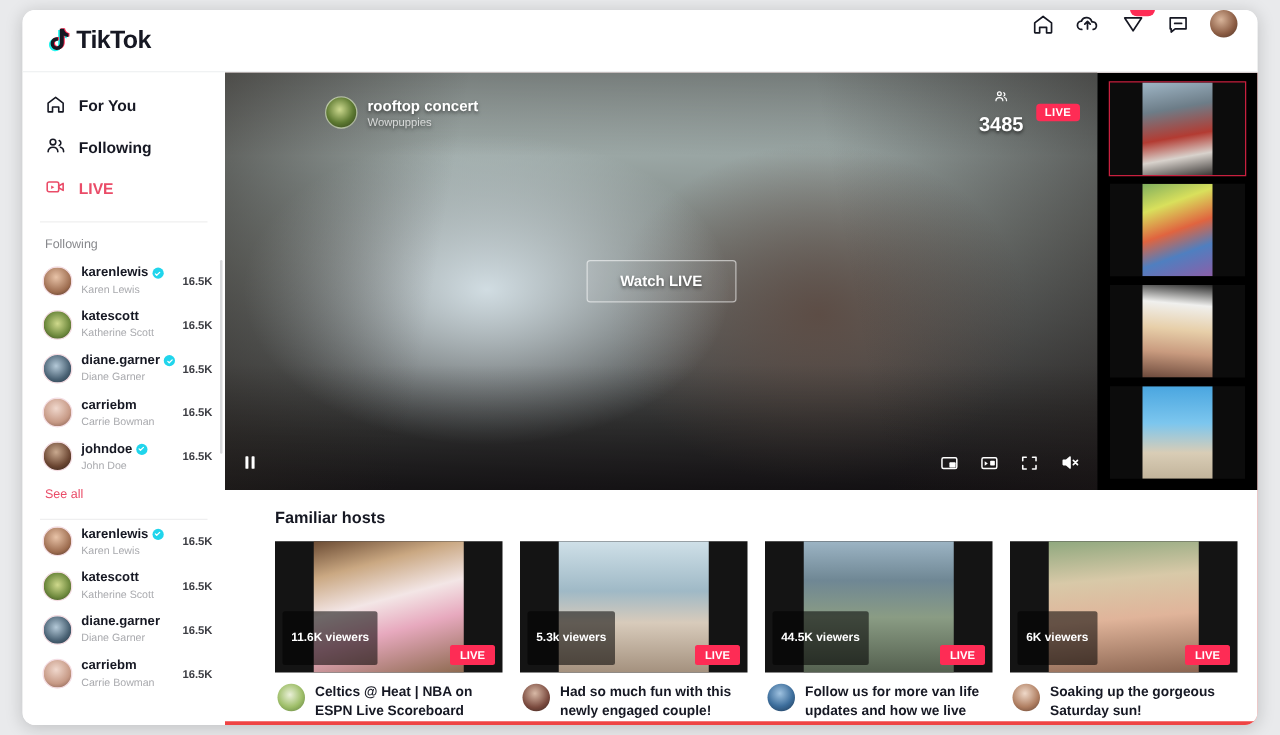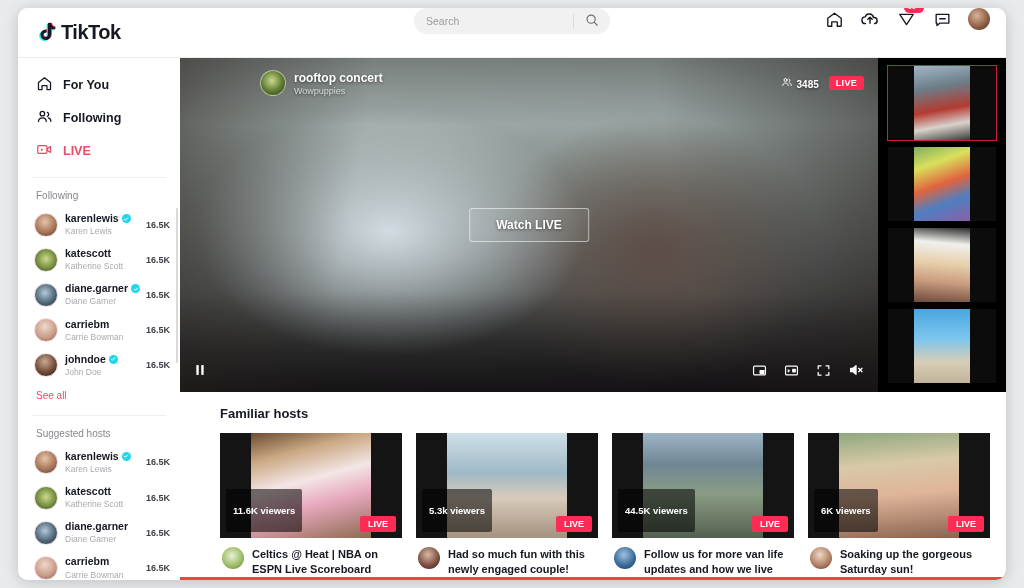--- a/index.html
+++ b/index.html
@@ -109,21 +109,21 @@
       linear-gradient(100deg, rgba(40,34,30,.55) 0%, rgba(255,255,255,0) 26%),
       linear-gradient(260deg, rgba(32,26,24,.5) 0%, rgba(255,255,255,0) 30%),
       linear-gradient(180deg, rgba(0,0,0,.35) 0%, rgba(0,0,0,0) 20%, rgba(0,0,0,0) 70%, rgba(0,0,0,.5) 100%);
   }
   .p-head { position: absolute; top: 12px; left: 80px; right: 14px; display: flex; align-items: center; }
   .p-av { width: 26px; height: 26px; border-radius: 50%; background: radial-gradient(circle at 45% 40%, #cdd98f, #5e7a32 55%, #2b3a16); border: 1.5px solid rgba(255,255,255,.55); flex: 0 0 26px; }
   .p-meta { margin-left: 8px; }
   .p-title { color: #fff; font-size: 12px; font-weight: bold; text-shadow: 0 1px 3px rgba(0,0,0,.5); }
   .p-sub { color: rgba(255,255,255,.72); font-size: 9px; text-shadow: 0 1px 3px rgba(0,0,0,.5); margin-top: 1px; }
   .p-right { margin-left: auto; display: flex; align-items: center; gap: 10px; }
-  .p-viewers { display: flex; align-items: flex-end; gap: 4px; color: #fff; font-size: 10px; font-weight: bold; text-shadow: 0 1px 3px rgba(0,0,0,.6); }
+  .p-viewers { display: flex; align-items: center; gap: 4px; color: #fff; font-size: 16px; font-weight: bold; text-shadow: 0 1px 3px rgba(0,0,0,.6); flex-direction: column; }
   .live-pill { background: #fe2c55; color: #fff; font-size: 9px; font-weight: bold; padding: 2px 7px; border-radius: 3px; letter-spacing: .3px; }
   .watch-live {
     position: absolute; left: 50%; top: 50%; transform: translate(-50%,-50%);
     border: 1px solid rgba(255,255,255,.55); border-radius: 3px;
     color: #fff; font-size: 12px; font-weight: bold;
     padding: 9px 26px; cursor: pointer; background: rgba(255,255,255,.06);
     text-shadow: 0 1px 3px rgba(0,0,0,.5);
   }
   .p-ctrl { position: absolute; left: 12px; right: 14px; bottom: 14px; display: flex; align-items: center; }
   .ctrl-btn { cursor: pointer; display: flex; align-items: center; justify-content: center; }
@@ -175,32 +175,20 @@
       <span class="logo-note">
         <svg viewBox="0 0 24 26" width="20" height="22">
           <path d="M15 1h3.2c.3 2.6 1.9 4.3 4.3 4.6v3.2c-1.7.1-3.2-.4-4.5-1.3v6.9c0 4.6-3.6 7.4-7.3 6.9-3-.4-5.3-3-5.3-6.1 0-3.6 3.2-6.5 7-5.9v3.3c-2.1-.5-3.8.9-3.8 2.7 0 1.5 1.2 2.7 2.7 2.7 1.6 0 2.9-1.2 2.9-3V1z" fill="#25F4EE" transform="translate(-1.6,1.2)"></path>
           <path d="M15 1h3.2c.3 2.6 1.9 4.3 4.3 4.6v3.2c-1.7.1-3.2-.4-4.5-1.3v6.9c0 4.6-3.6 7.4-7.3 6.9-3-.4-5.3-3-5.3-6.1 0-3.6 3.2-6.5 7-5.9v3.3c-2.1-.5-3.8.9-3.8 2.7 0 1.5 1.2 2.7 2.7 2.7 1.6 0 2.9-1.2 2.9-3V1z" fill="#FE2C55" transform="translate(1,-0.4)"></path>
           <path d="M15 1h3.2c.3 2.6 1.9 4.3 4.3 4.6v3.2c-1.7.1-3.2-.4-4.5-1.3v6.9c0 4.6-3.6 7.4-7.3 6.9-3-.4-5.3-3-5.3-6.1 0-3.6 3.2-6.5 7-5.9v3.3c-2.1-.5-3.8.9-3.8 2.7 0 1.5 1.2 2.7 2.7 2.7 1.6 0 2.9-1.2 2.9-3V1z" fill="#161823"></path>
         </svg>
       </span>
       <span class="logo-text">TikTok</span>
     </div>
 
-    <div class="search-wrap">
-      <input class="search-input" value="" placeholder="Search" style="">
-      <div class="search-div"></div>
-      <button class="search-btn">
-        <span>
-          <svg width="14" height="14" viewBox="0 0 24 24" fill="none" stroke="#6e6f74" stroke-width="2">
-            <circle cx="10.5" cy="10.5" r="7"></circle>
-              <path d="M16 16l5 5" stroke-linecap="round"></path>
-          </svg>
-        </span>
-      </button>
-    </div>
 
     <div class="hdr-icons">
       <div class="hdr-icon">
         <svg width="19" height="19" viewBox="0 0 24 24" fill="none" stroke="#161823" stroke-width="1.7" stroke-linejoin="round">
           <path d="M3.5 10.5L12 4l8.5 6.5V20a.5.5 0 0 1-.5.5h-4.5V15h-7v5.5H4a.5.5 0 0 1-.5-.5z"></path>
         </svg>
       </div>
       <div class="hdr-icon">
         <svg width="20" height="20" viewBox="0 0 24 24" fill="none" stroke="#161823" stroke-width="1.7" stroke-linecap="round" stroke-linejoin="round">
           <path d="M6.5 17.5a4 4 0 0 1-.3-8 5.2 5.2 0 0 1 10 .7 3.6 3.6 0 0 1 1.3 7.3"></path>
@@ -327,21 +315,20 @@
               </span>
           </div>
           <div class="u-real">John Doe</div>
         </div>
         <div class="u-count">16.5K</div>
       </div>
 
       <div class="see-all">See all</div>
 
       <div class="divider"></div>
-      <div class="sec-title">Suggested hosts</div>
 
       <div class="user-row">
         <div class="av av1"></div>
         <div class="u-mid">
           <div class="u-name">
               <span>karenlewis</span>
             <span class="verif">
                 <svg viewBox="0 0 24 24" fill="none" stroke="#fff" stroke-width="4" stroke-linecap="round" stroke-linejoin="round">
                   <path d="M5 12.5l4.5 4.5L19 7.5"></path>
                 </svg>

